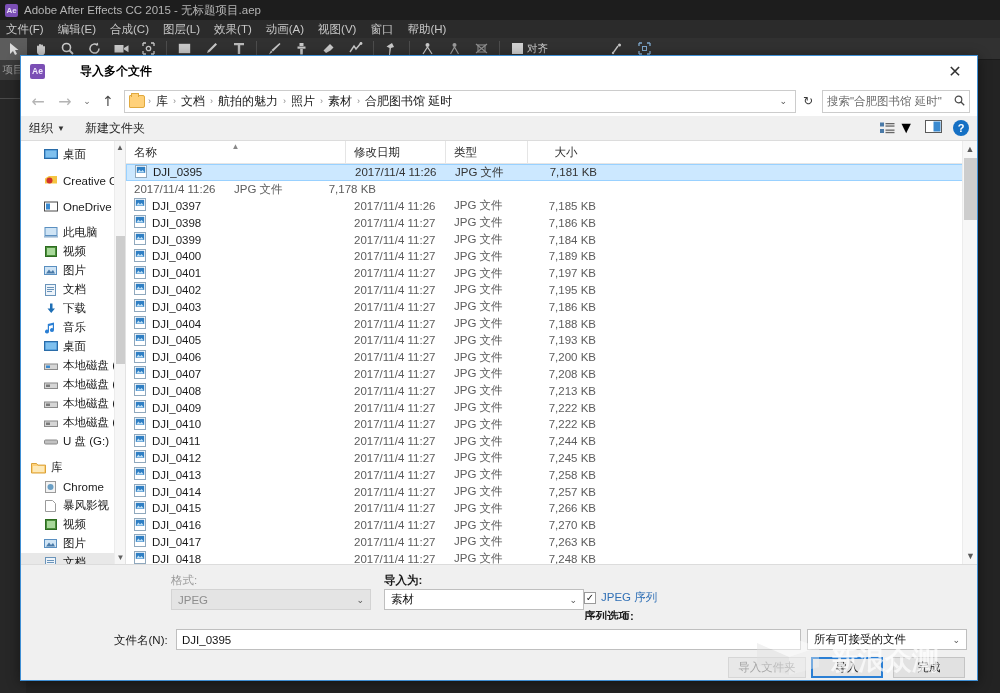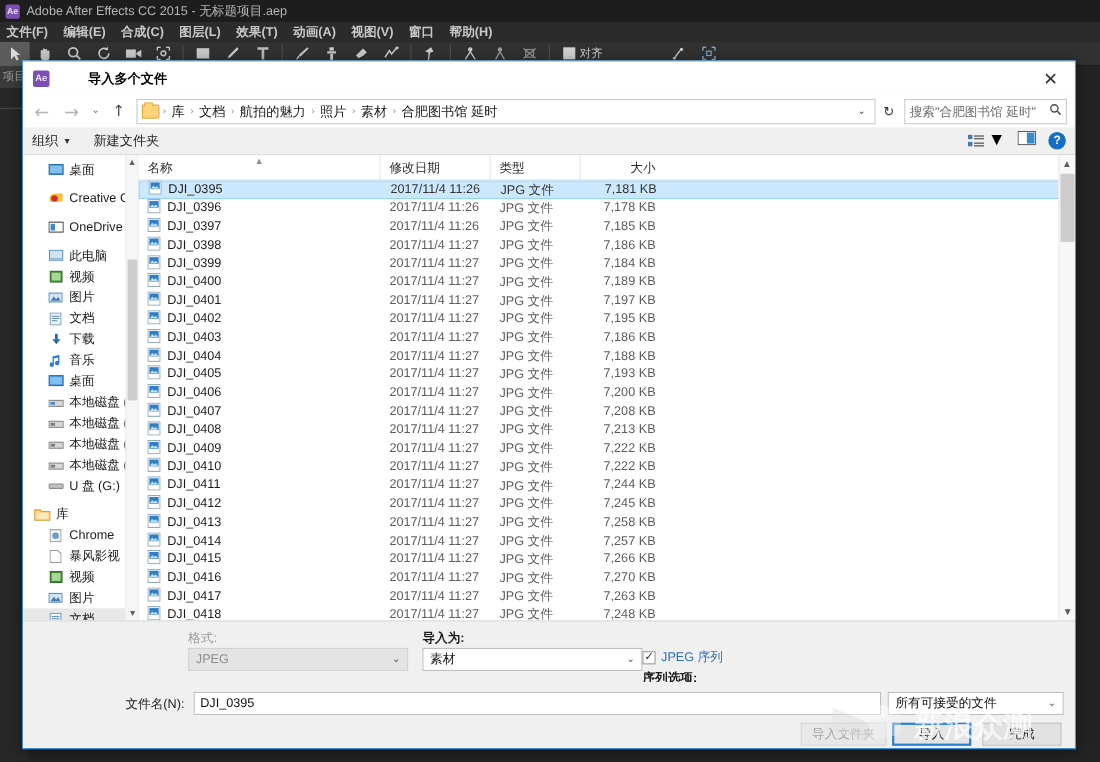--- a/index.html
+++ b/index.html
@@ -20,21 +20,21 @@
     color: #e6dcf5; font-size: 8px; font-weight: bold;
     display: flex; align-items: center; justify-content: center;
     font-family: "Liberation Sans", sans-serif;
   }
   .ae-title { color: #b4b4b4; font-size: 11.5px; }
 
   .ae-menubar {
     height: 18px; background: #2b2b2b; display: flex; align-items: center;
     padding-left: 6px; gap: 14px;
   }
-  .ae-menubar span { color: #c8c8c8; font-size: 11.5px; font-weight: bold; }
+  .ae-menubar span { color: #c8c8c8; font-size: 11.5px; }
 
   .ae-toolbar {
     height: 22px; background: #313131; display: flex; align-items: center;
     gap: 0px; border-bottom: 1px solid #1b1b1b; position: relative;
   }
   .tool {
     width: 27px; height: 22px; display: flex; align-items: center;
     justify-content: center; color: #c3c3c3;
   }
   .tool.sel { background: #5c5c5c; }
@@ -163,21 +163,21 @@
     display: flex; align-items: center; flex: 0 0 auto; position: relative;
   }
   .col {
     font-size: 11.5px; color: #2b2b2b; padding-left: 8px; height: 23px;
     display: flex; align-items: center; border-right: 1px solid #e5e5e5;
     position: relative;
   }
   .col.c-name { width: 220px; }
   .col.c-date { width: 100px; }
   .col.c-type { width: 82px; }
-  .col.c-size { width: 78px; border-right: none; justify-content: flex-end; padding-right: 10px; }
+  .col.c-size { width: 78px; border-right: none; justify-content: center; padding-right: 10px; }
   .sortmark {
     position: absolute; left: 50%; top: 1px; transform: translateX(-50%);
     font-size: 8px; color: #888;
   }
 
   .rows { flex: 1; overflow: hidden; position: relative; }
   .row {
     height: 16.8px; display: flex; align-items: center; font-size: 11.5px; color: #1c1c1c;
   }
   .row.sel { background: #cce8ff; border: 1px solid #99d1ff; }
@@ -707,28 +707,20 @@
                   <rect x="1.8" y="1.8" width="8.4" height="6.2" fill="#2f7fc4"></rect>
                   <path d="M2.2 7.6 L4.4 4.6 L6 6.4 L7.6 5 L9.8 7.6 Z" fill="#bfe0f5"></path>
                 </svg></span>
               <span>DJI_0395</span>
             </div>
             <div class="cell c-date">2017/11/4 11:26</div>
             <div class="cell c-type">JPG 文件</div>
             <div class="cell c-size">7,181 KB</div>
           </div>
           <div class="row">
-            <div class="cell c-name">
-              <span><svg class="fileicon" viewBox="0 0 12 13">
-                  <rect x="0.5" y="0.5" width="11" height="12" fill="#ffffff" stroke="#8fa8bd"></rect>
-                  <rect x="1.8" y="1.8" width="8.4" height="6.2" fill="#2f7fc4"></rect>
-                  <path d="M2.2 7.6 L4.4 4.6 L6 6.4 L7.6 5 L9.8 7.6 Z" fill="#bfe0f5"></path>
-                </svg></span>
-              <span>DJI_0396</span>
-            </div>
             <div class="cell c-date">2017/11/4 11:26</div>
             <div class="cell c-type">JPG 文件</div>
             <div class="cell c-size">7,178 KB</div>
           </div>
           <div class="row">
             <div class="cell c-name">
               <span><svg class="fileicon" viewBox="0 0 12 13">
                   <rect x="0.5" y="0.5" width="11" height="12" fill="#ffffff" stroke="#8fa8bd"></rect>
                   <rect x="1.8" y="1.8" width="8.4" height="6.2" fill="#2f7fc4"></rect>
                   <path d="M2.2 7.6 L4.4 4.6 L6 6.4 L7.6 5 L9.8 7.6 Z" fill="#bfe0f5"></path>

